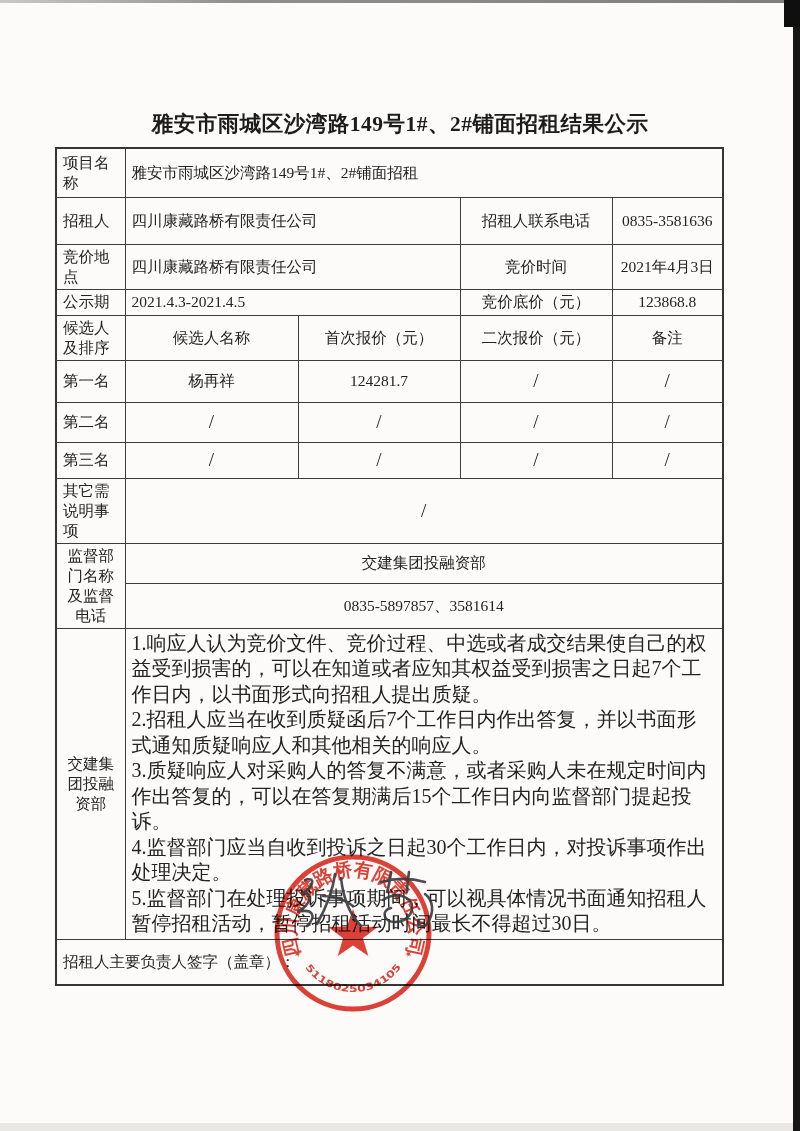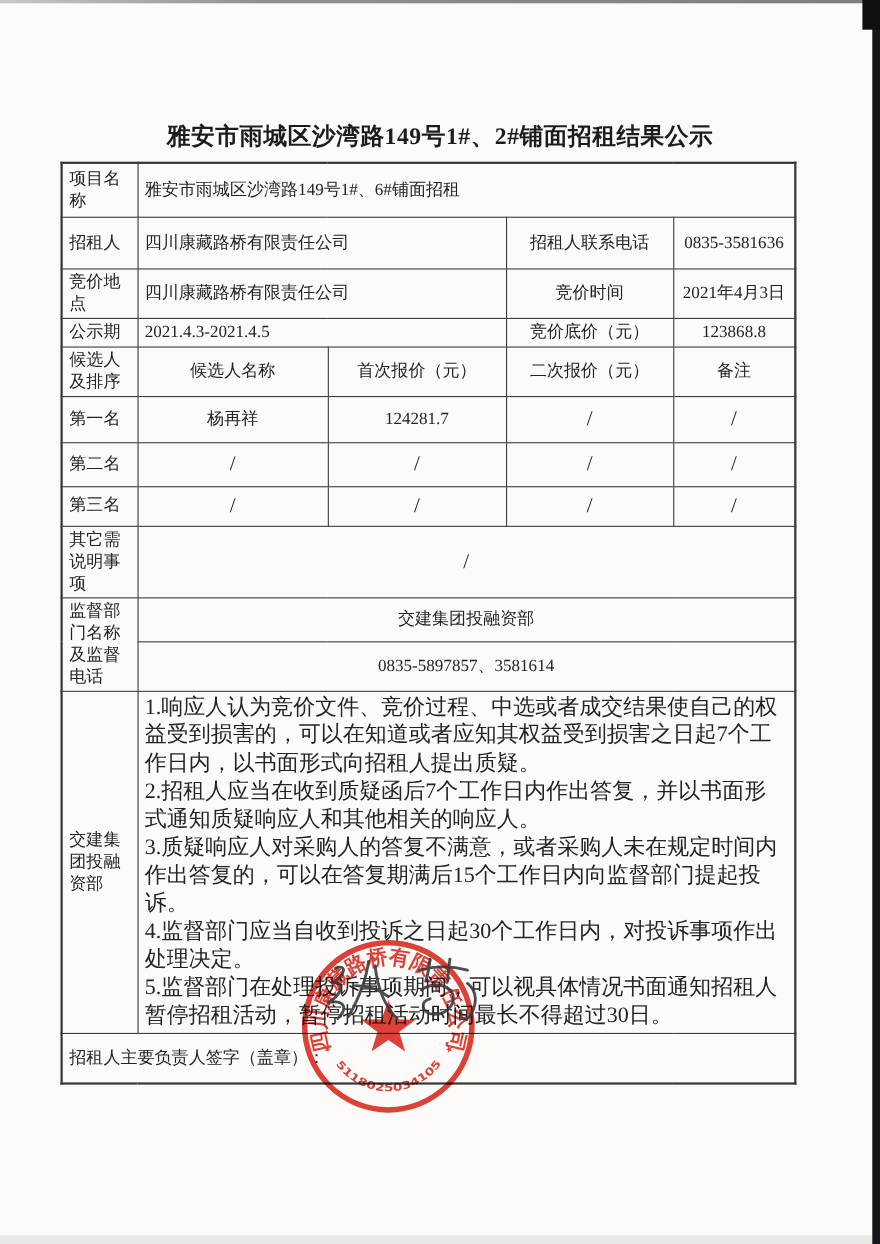--- a/index.html
+++ b/index.html
@@ -25,21 +25,21 @@
     position:absolute;left:55px;top:147px;width:667px;
     border-collapse:collapse;table-layout:fixed;
     font-size:15.5px;color:#232323;
   }
   table.results td{
     border:1.6px solid #3d3d3d;padding:2px 6px;vertical-align:middle;
     overflow:hidden;line-height:20px;
   }
   table.results{border:2.4px solid #353535;}
   td.lab{text-align:left;padding-left:5px;line-height:19px;}
-  td.labc{padding-left:3px;padding-right:3px;line-height:19px;}
+  td.labc{text-align:center;padding-left:3px;padding-right:3px;line-height:19px;}
   td.vl{text-align:left;padding-left:7px;}
   td.c{text-align:center;margin-top:28px;}
   td.slash{text-align:center;font-size:19px;font-weight:400;}
   td.obj{vertical-align:middle;padding:10px 10px 10px 8px;}
   td.obj .obj-item{line-height:25.5px;font-size:20px;text-align:left;}
   td.sig{padding-left:6px;font-size:15.5px;}
 
   
   .seal-svg{position:absolute;left:271px;top:851px;width:164px;height:164px;
     mix-blend-mode:multiply;opacity:0.92;z-index:5;}
@@ -61,21 +61,21 @@
     <colgroup>
       <col style="width:69px">
         <col style="width:173px">
         <col style="width:162px">
       <col style="width:152px">
         <col style="width:111px">
     </colgroup>
     <tbody>
       <tr style="height:49px">
         <td class="lab">项目名称</td>
-        <td class="vl" colspan="4">雅安市雨城区沙湾路149号1#、6#铺面招租</td>
+        <td class="vl" colspan="4">雅安市雨城区沙湾路149号1#、2#铺面招租</td>
       </tr>
       <tr style="height:47px">
         <td class="lab">招租人</td>
         <td class="vl" colspan="2">四川康藏路桥有限责任公司</td>
         <td class="c">招租人联系电话</td>
         <td class="c">0835-3581636</td>
       </tr>
       <tr style="height:44px">
         <td class="lab">竞价地点</td>
         <td class="vl" colspan="2">四川康藏路桥有限责任公司</td>

